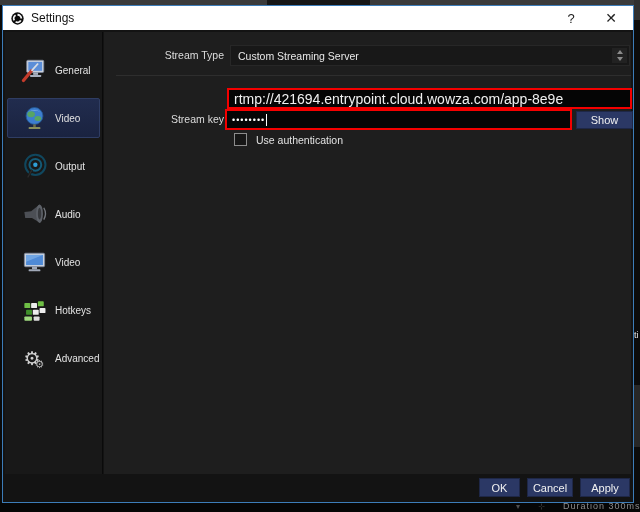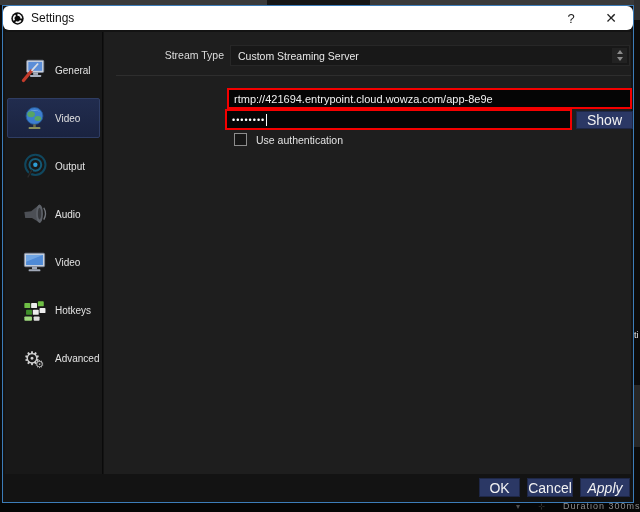--- a/index.html
+++ b/index.html
@@ -12,21 +12,21 @@
   .bg-right-strip { position:absolute; right:0; top:0; width:6px; height:512px; background:#0b0b0b; }
   .bg-right-p1 { position:absolute; right:0; top:0; width:6px; height:20px; background:#2f2f2f; }
   .bg-right-p2 { position:absolute; right:0; top:385px; width:6px; height:62px; background:#272727; }
   .bg-right-text { position:absolute; right:0; top:330px; width:8px; font-size:9px; color:#e8e8e8; overflow:hidden; white-space:nowrap; }
   .bg-bottom-strip { position:absolute; left:0; top:503px; width:640px; height:9px; background:#060606; }
   .bg-bottom-text { position:absolute; left:563px; top:501px; font-size:9px; color:#8d8d8d; white-space:nowrap; letter-spacing:1px; }
   .bg-bottom-glyphs { position:absolute; left:516px; top:502px; font-size:8px; color:#4e4e4e; letter-spacing:8px; }
 
   
   .dialog { position:absolute; left:2px; top:5px; width:632px; height:498px; border:1px solid #3c7cb8; background:#141414; }
-  .titlebar { position:absolute; left:0; top:0; right:0; height:24px; background:#ffffff; display:flex; align-items:center;border-radius:6px; }
+  .titlebar { position:absolute; left:0; top:0; right:0; height:24px; background:#ffffff; display:flex; align-items:center; }
   .obs-logo { width:13px; height:13px; margin-left:8px; }
   .title-text { margin-left:7px; font-size:12px; color:#111; }
   .tb-spacer { flex:1; }
   .tb-btn { width:40px; height:24px; display:flex; align-items:center; justify-content:center; font-size:13px; color:#222; cursor:default; }
   .tb-btn.close { font-size:14px; margin-right:2px; }
 
   .dlg-body { position:absolute; left:0; top:24px; right:0; bottom:0; background:#131313; }
 
   
   .sidebar { position:absolute; left:2px; top:2px; width:98px; bottom:28px; background:#181818; border-right:1px solid #0a0a0a; }
@@ -43,35 +43,35 @@
   .fld-label { position:absolute; left:0; width:120px; text-align:right; font-size:10.5px; color:#dcdcdc; }
   .combo { position:absolute; left:126px; right:1px; top:13px; height:21px; background:#181818; border:1px solid #272727; display:flex; align-items:center; padding-left:7px; font-size:10.5px; color:#e8e8e8; }
   .combo-spin { position:absolute; right:2px; top:2px; bottom:2px; width:15px; background:#222; display:flex; flex-direction:column; align-items:center; justify-content:center; gap:3px; }
   .tri-up { width:0; height:0; border-left:3px solid transparent; border-right:3px solid transparent; border-bottom:4px solid #8a8a8a; }
   .tri-dn { width:0; height:0; border-left:3px solid transparent; border-right:3px solid transparent; border-top:4px solid #8a8a8a; }
   .sep { position:absolute; left:12px; right:0; top:43px; height:1px; background:#2e2e2e; }
 
   .hl-box { position:absolute; border:2px solid #f40000; background:#050505; display:flex; align-items:center; padding:0 5px; }
   .url-box { left:123px; right:-1px; top:56px; height:21px; }
   .key-box { left:121px; width:347px; top:77px; height:21px; }
-  .fld-text { font-size:11px; color:#f0f0f0; white-space:nowrap; overflow:hidden; }
+  .fld-text { font-size:14px; color:#f0f0f0; white-space:nowrap; overflow:hidden; }
   .key-dots { font-size:9px; letter-spacing:1px; color:#ffffff; }
   .caret { display:inline-block; width:1px; height:12px; background:#fff; margin-left:1px; vertical-align:middle; }
 
-  .btn { background:#2b3865; border:1px solid #1e2747; color:#f2f2f2; font-size:14px; display:flex; align-items:center; justify-content:center; font-family:"Liberation Sans",sans-serif; }
+  .btn { background:#2b3865; border:1px solid #1e2747; color:#f2f2f2; font-size:11px; display:flex; align-items:center; justify-content:center; font-family:"Liberation Sans",sans-serif; }
   .show-btn { position:absolute; left:472px; top:79px; width:57px; height:18px; }
 
   .chkrow { position:absolute; left:130px; top:101px; display:flex; align-items:center; }
   .chk { width:13px; height:13px; background:#161616; border:1px solid #8c8c8c; }
   .chk-label { margin-left:9px; font-size:10.5px; color:#e2e2e2; }
 
   
   .footer { position:absolute; right:3px; bottom:5px; display:flex; gap:7px; }
   .footer .btn { height:19px; }
-  .btn-ok { width:41px; } .btn-cancel { width:46px; } .btn-apply { width:50px;font-style:italic; }
+  .btn-ok { width:41px; } .btn-cancel { width:46px; } .btn-apply { width:50px; }
 </style>
 </head>
 <body>
 
 <div class="screen">
 
   <div class="bg-top-strip"></div>
   <div class="bg-top-tab"></div>
   <div class="bg-right-strip"></div>
   <div class="bg-right-p1"></div>
@@ -207,20 +207,21 @@
               <span class="tri-dn"></span>
             </span>
         </div>
 
         <div class="sep"></div>
 
         <div class="hl-box url-box">
           <span class="fld-text">rtmp://421694.entrypoint.cloud.wowza.com/app-8e9e</span>
         </div>
 
+        <div class="fld-label" style="top:81px;">Stream key</div>
         <div class="hl-box key-box">
           <span class="key-dots">••••••••</span>
             <span class="caret"></span>
         </div>
         <div class="btn show-btn">Show</div>
 
         <div class="chkrow">
           <div class="chk"></div>
           <span class="chk-label">Use authentication</span>
         </div>

